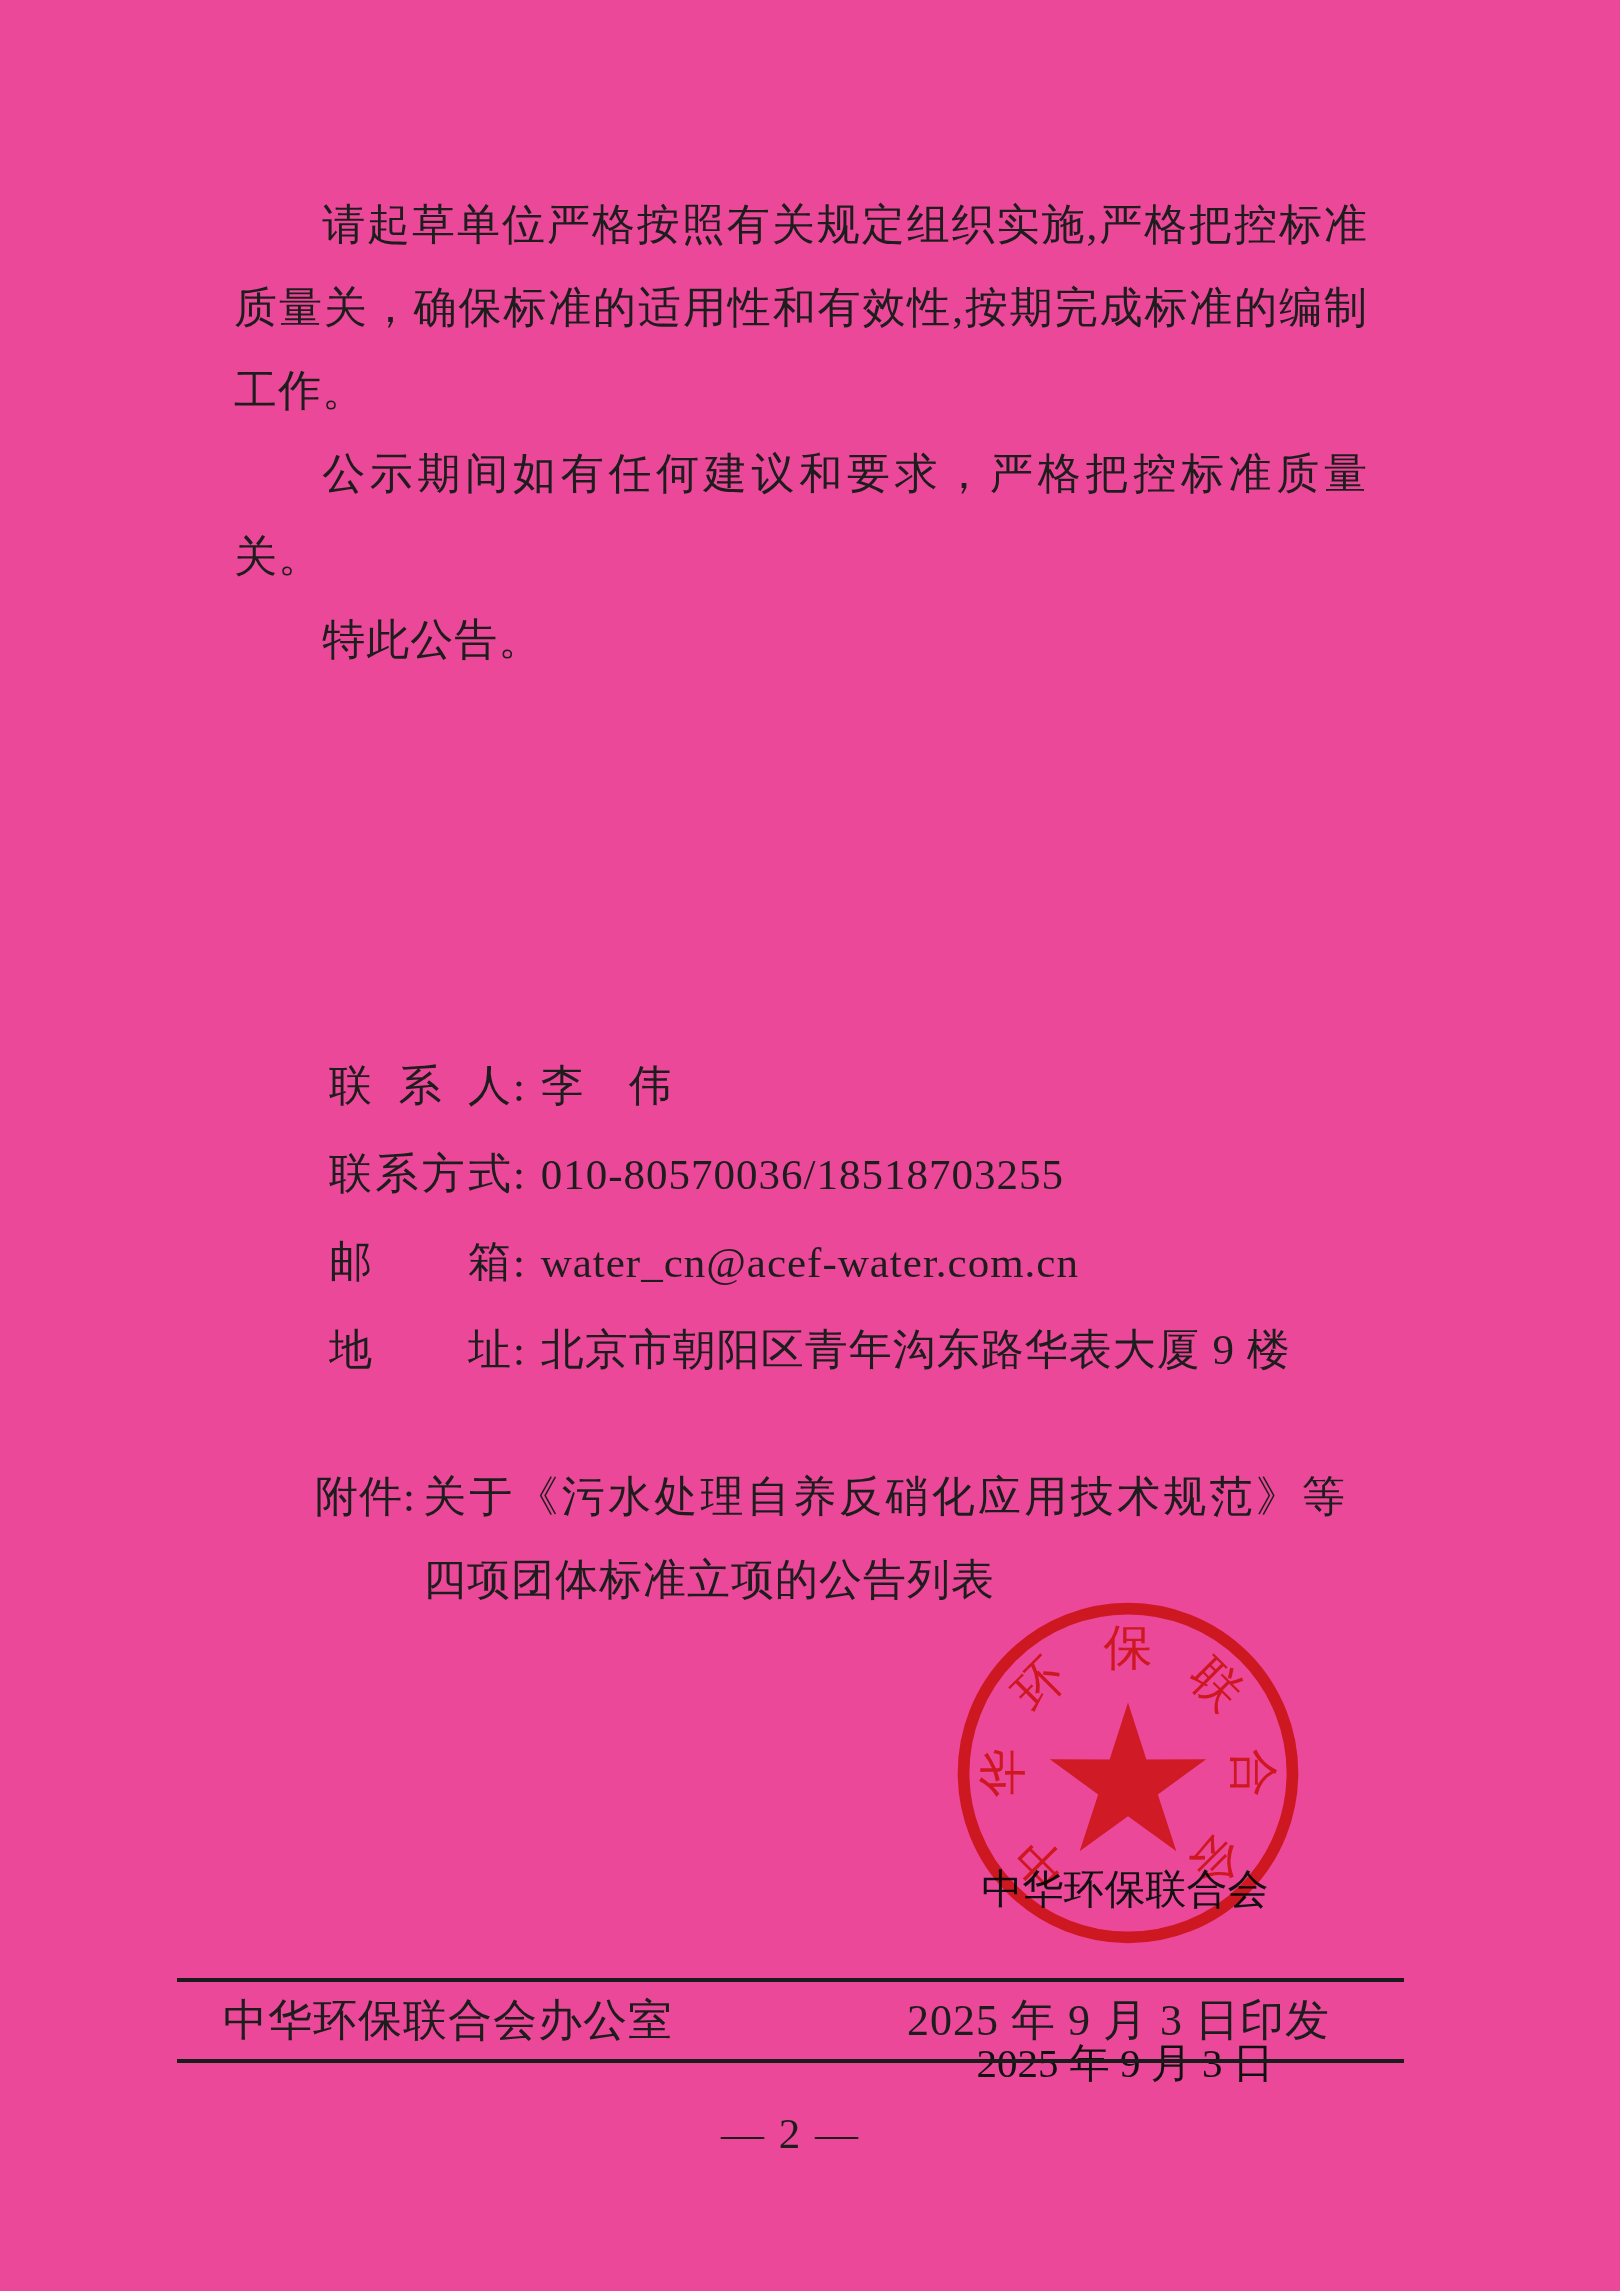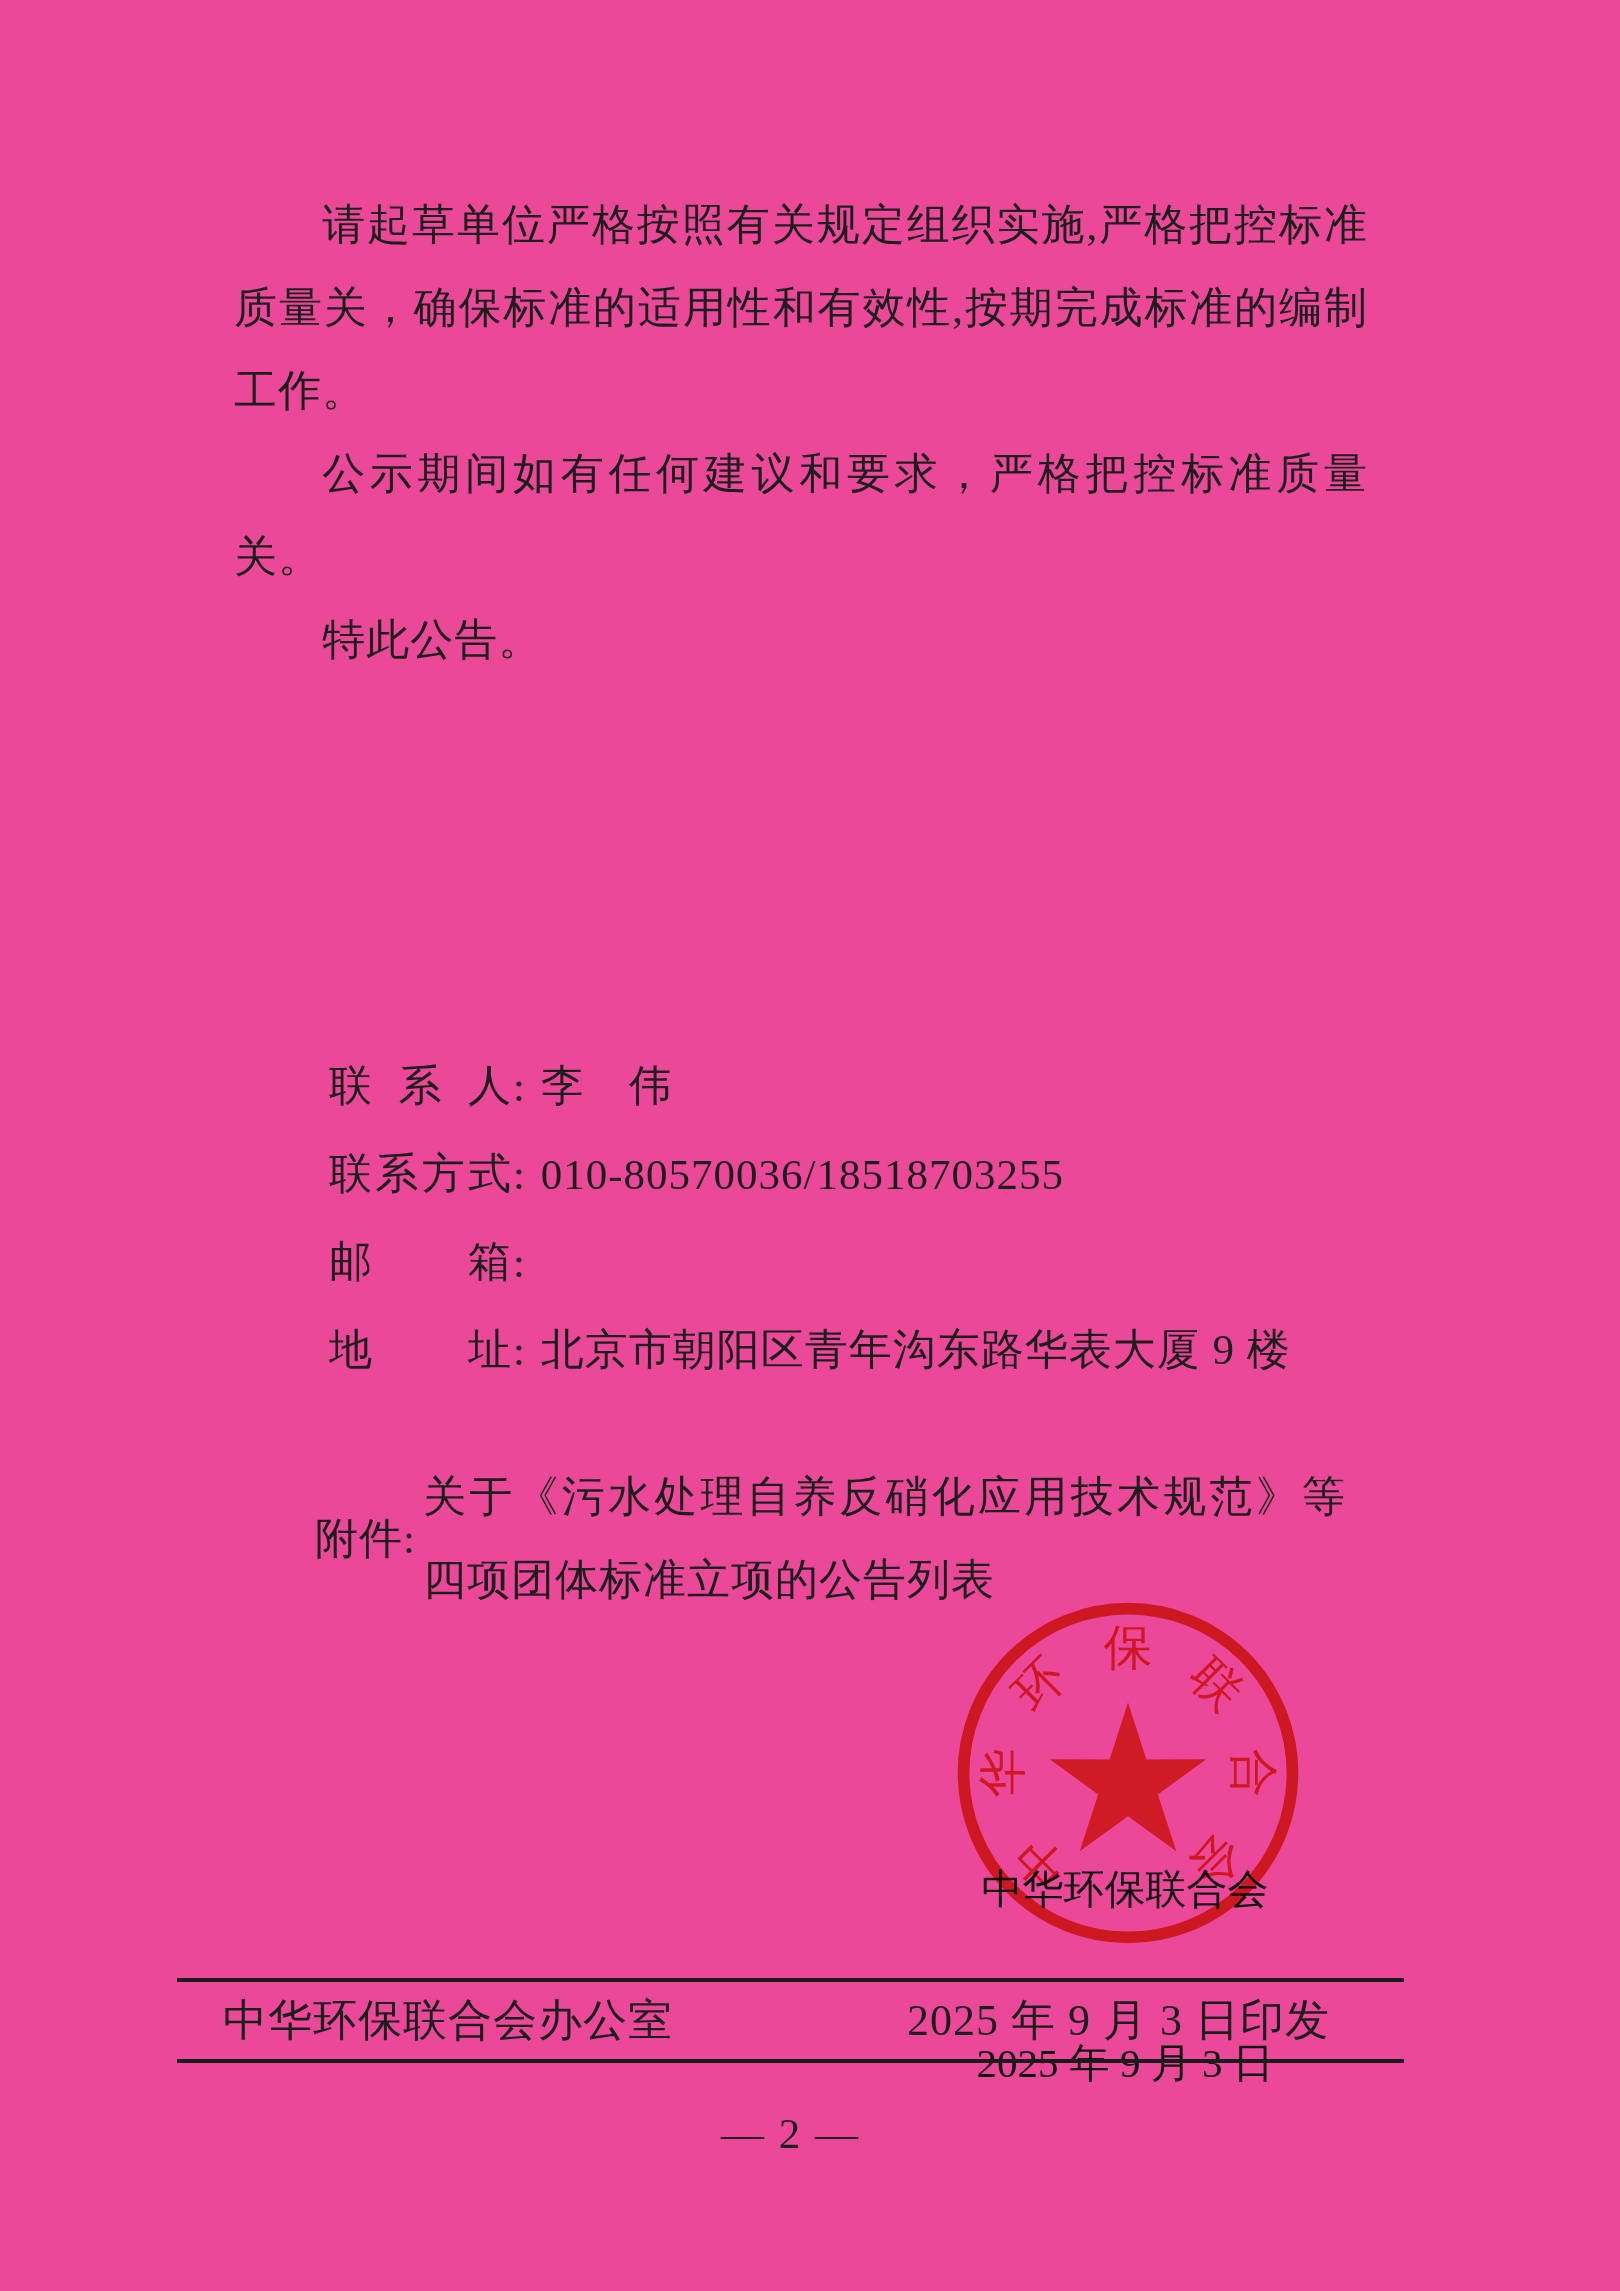--- a/index.html
+++ b/index.html
@@ -25,21 +25,21 @@
   
   .contact { position:absolute; left:248px; top:1042px; font-size:43px; }
   .c-row { height:88px; display:flex; align-items:center; padding-left:81px; }
   .c-label { display:inline-block; width:182px; text-align:justify; text-align-last:justify; }
   .c-colon { margin-left:2px; }
   .c-value { margin-left:15.7px; letter-spacing:1px; white-space:pre; }
 
   
   .attachment {
     position:absolute; left:234px; top:1455px; padding-left:81px;
-    font-size:43px; line-height:83px; display:flex; align-items:center;
+    font-size:43px; line-height:83px; display:flex; align-items:flex-start;
   }
   .attach-label { flex:none; letter-spacing:1px; }
   .attach-text { width:923px; margin-left:7px; text-align:justify; letter-spacing:1px; }
 
   
   .signature {
     position:absolute; left:933px; top:1744px; width:384px;
     text-align:center; font-size:41px; line-height:58px; color:#111;
     white-space:pre;
   }
@@ -89,20 +89,21 @@
       <span class="c-value">李　伟</span>
     </div>
     <div class="c-row">
       <span class="c-label">联系方式</span>
         <span class="c-colon">:</span>
       <span class="c-value">010-80570036/18518703255</span>
     </div>
     <div class="c-row">
       <span class="c-label">邮箱</span>
         <span class="c-colon">:</span>
+      <span class="c-value">water_cn@acef-water.com.cn</span>
     </div>
     <div class="c-row">
       <span class="c-label">地址</span>
         <span class="c-colon">:</span>
       <span class="c-value">北京市朝阳区青年沟东路华表大厦 9 楼</span>
     </div>
   </section>
 
   <section class="attachment">
     <span class="attach-label">附件:</span>

